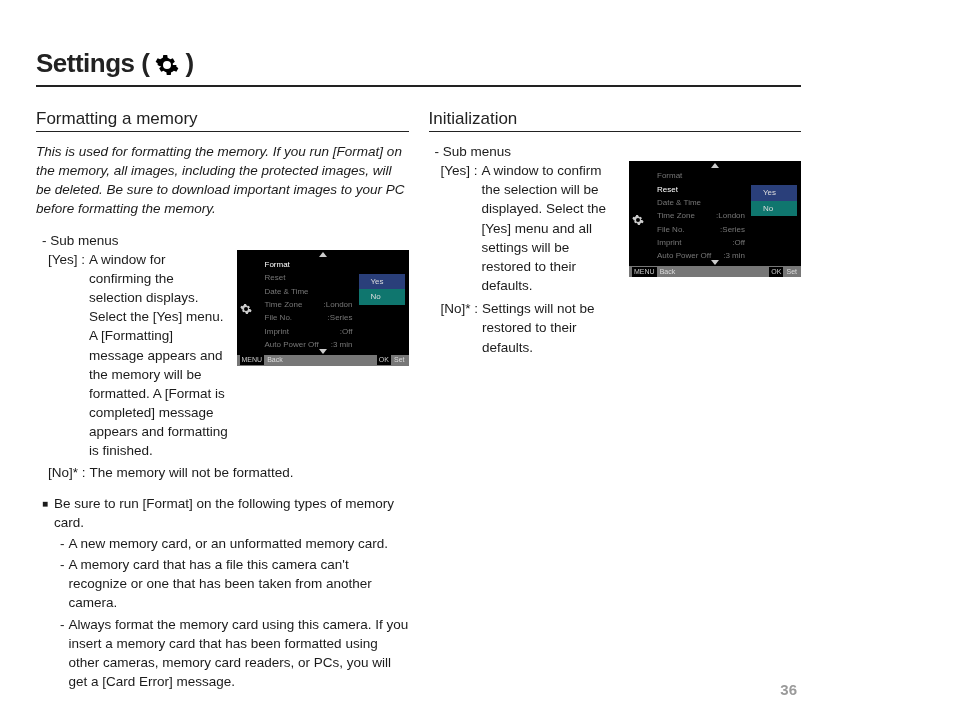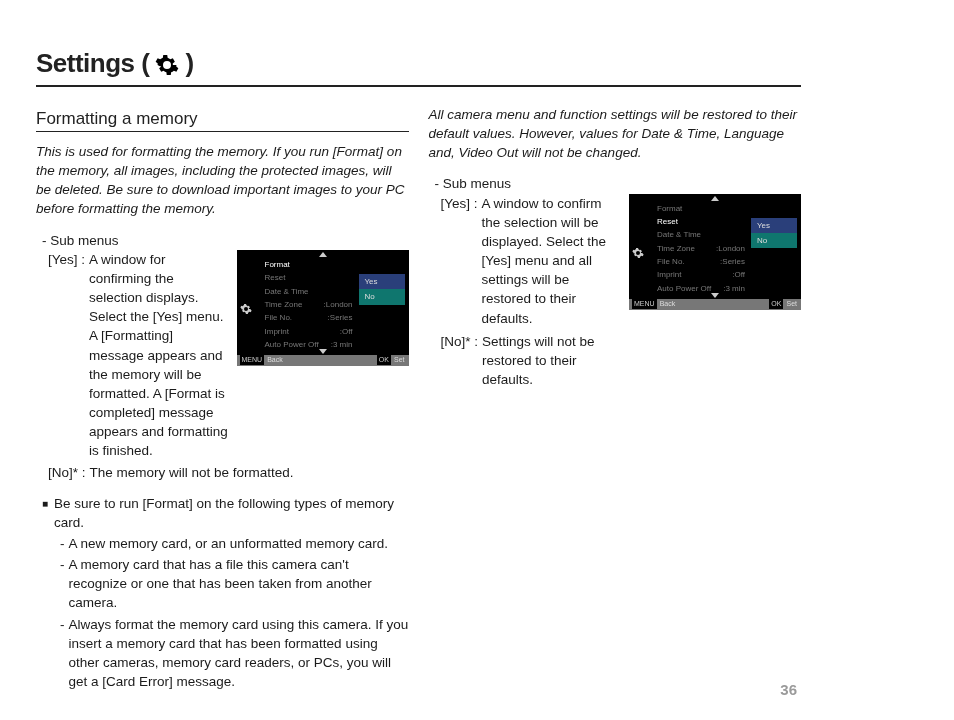--- a/index.html
+++ b/index.html
@@ -53,21 +53,21 @@
   }
   .shot .gr { width:12px; height:12px; }
   .shot .menu {
     position:absolute; left:18px; right:52px; top:8px; bottom:12px;
   }
   .shot .row { display:flex; justify-content:space-between; padding:1px 4px 1px 10px; color:#777; }
   .shot .row.lit { color:#fff; }
   .shot .popup {
     position:absolute; right:4px; top:24px; width:46px;
   }
-  .shot .opt { padding:2px 6px; color:#ddd; }
+  .shot .opt { padding:2px 12px; color:#ddd; }
   .shot .opt.yes { background:#2a3f7a; }
   .shot .opt.no  { background:#0f766e; }
   .shot .bar {
     position:absolute; left:0; right:0; bottom:0; height:11px;
     background:#777; display:flex; align-items:center; color:#ddd;
     font-size:7px;
   }
   .shot .bar .tag { background:#000; color:#ccc; padding:0 2px; margin:0 3px; }
 </style>
 </head>
@@ -173,22 +173,22 @@
             </div>
           <div class="li">
               <span class="dash">-</span>
               <span>Always format the memory card using this camera. If you insert a memory card that has been formatted using other cameras, memory card readers, or PCs, you will get a [Card Error] message.</span>
             </div>
         </div>
       </div>
     </div>
 
     <div class="col">
+      <div class="section-head">Initialization</div>
       <div class="body">
-        <p class="intro">All camera menu and function settings will be restored to their default values. However, values for Date &amp; Time, Language and, Video Out will not be changed.</p>
 
         <div class="sub-label">- Sub menus</div>
 
         <div class="sub-block">
           <div class="sub-text">
             <div class="item">
               <span class="k">[Yes]  : </span>
               <span class="v">A window to confirm the selection will be displayed. Select the [Yes] menu and all settings will be restored to their defaults.</span>
             </div>
             <div class="item" style="margin-top:4px">

